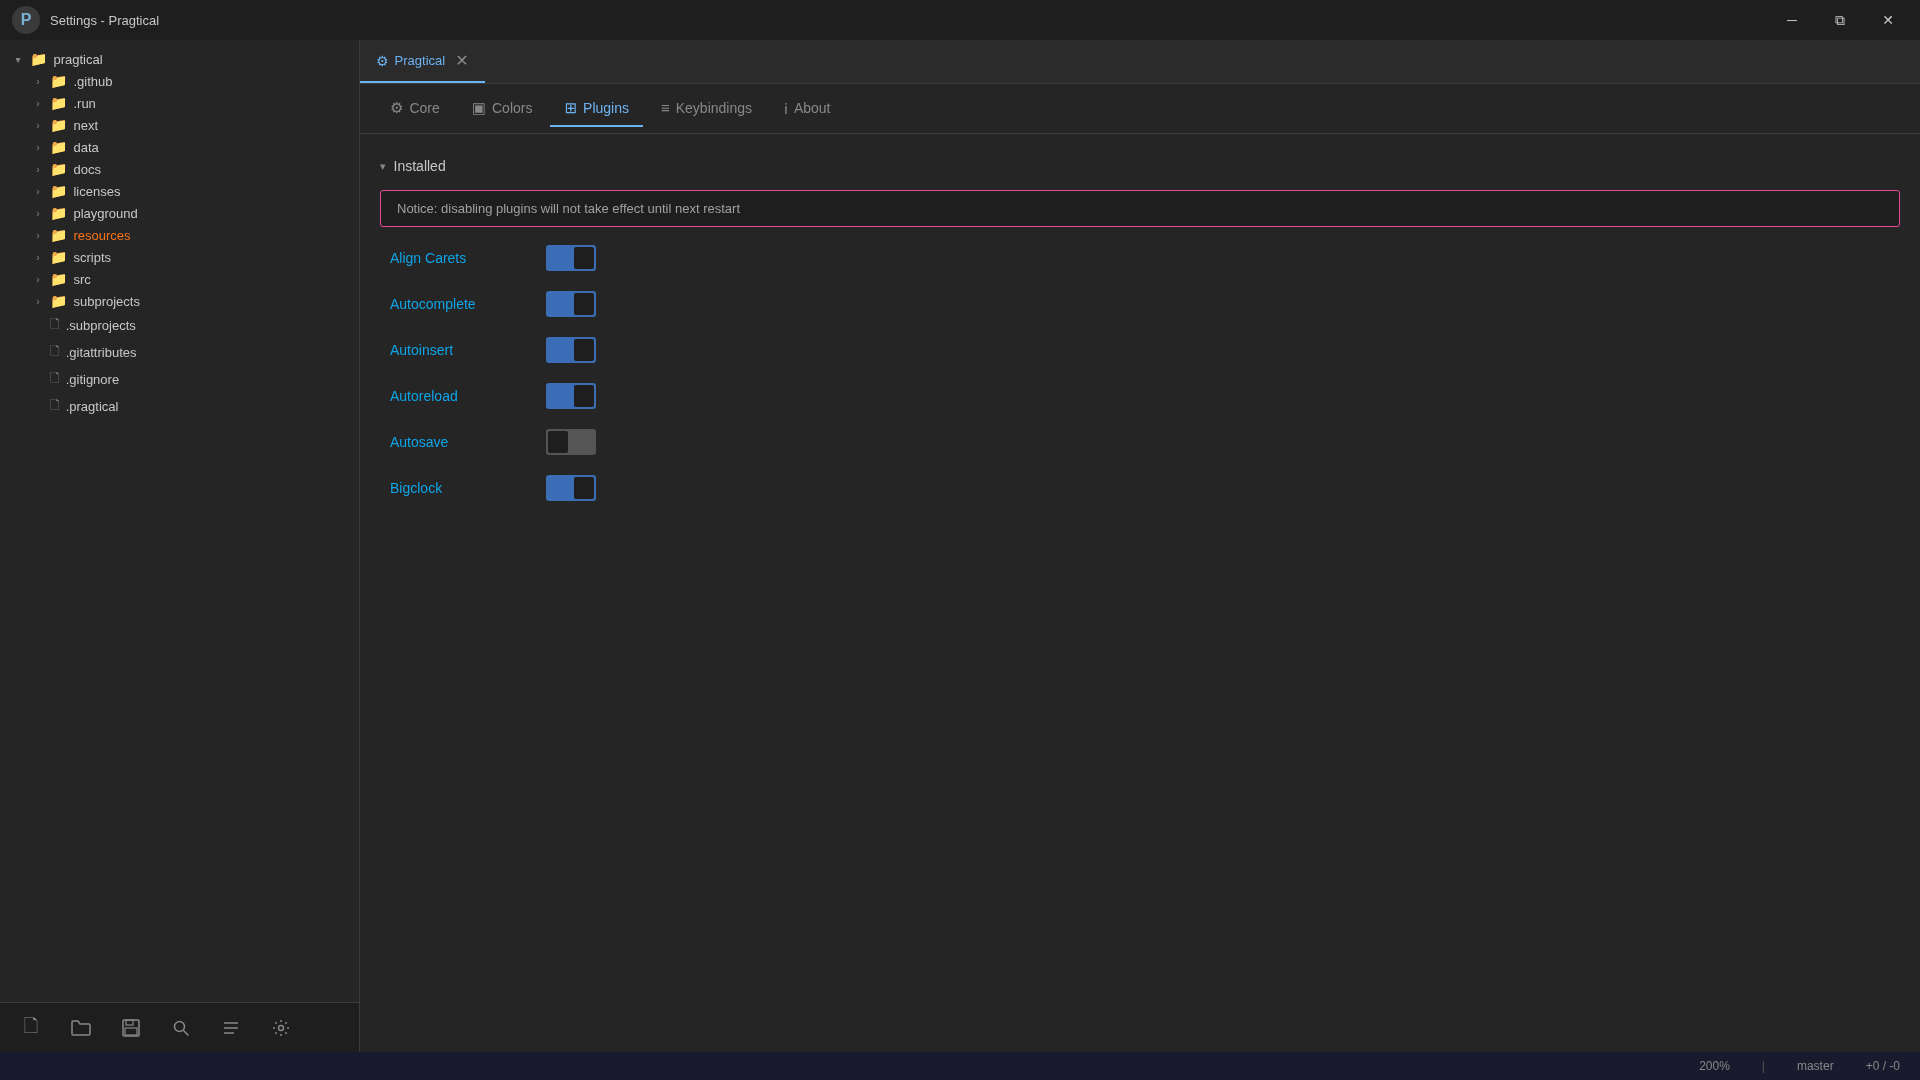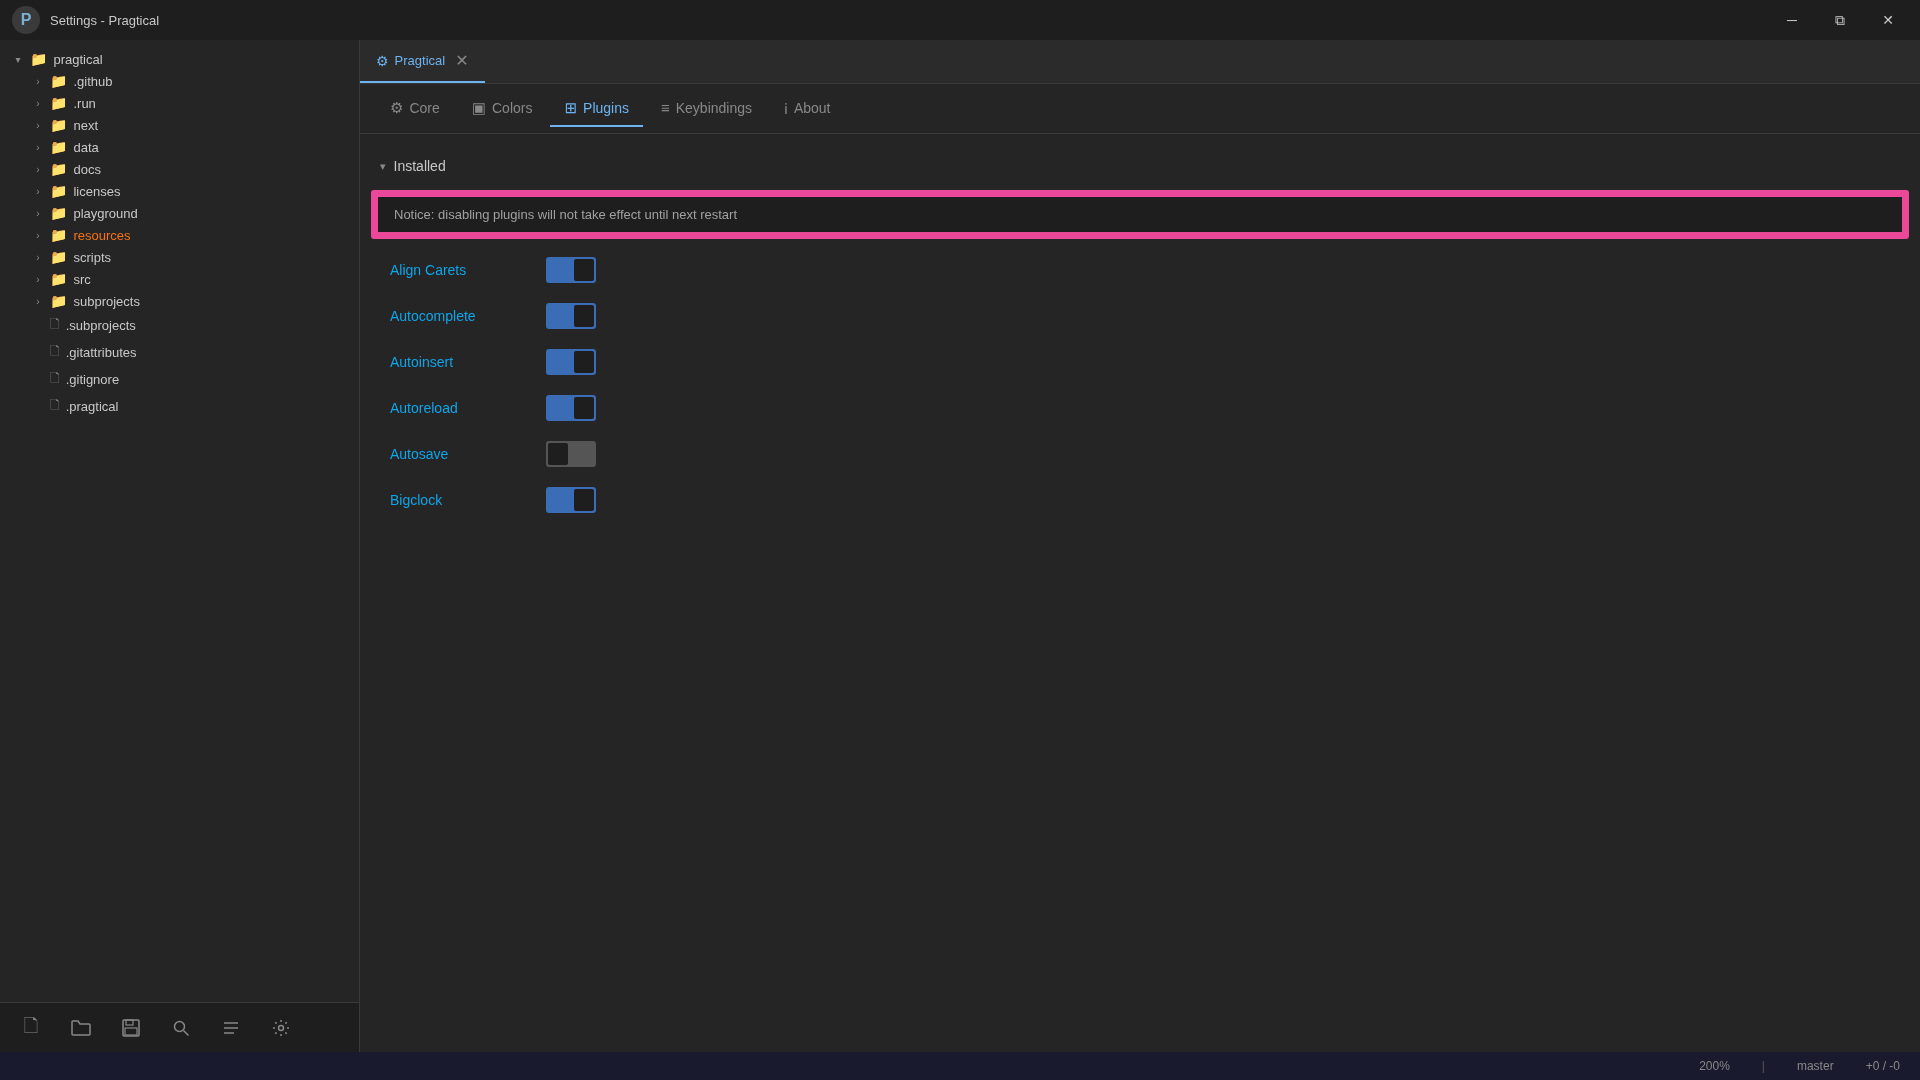--- a/index.html
+++ b/index.html
@@ -218,24 +218,24 @@
       align-items: center;
       gap: 8px;
       padding: 8px 20px;
       font-size: 14px;
       color: #c8c8c8;
       cursor: pointer;
     }
     .section-header .collapse-icon { font-size: 11px; color: #888; }
 
     .notice-bar {
-      margin: 8px 11px;
+      margin: 8px 20px;
       padding: 10px 16px;
       background: #1e1e1e;
-      border: 7px solid #ec4899;
+      border: 1px solid #ec4899;
       border-radius: 3px;
       font-size: 13px;
       color: #a0a0a0;
     }
 
     .plugin-item {
       display: flex;
       align-items: center;
       padding: 10px 30px;
       gap: 16px;

